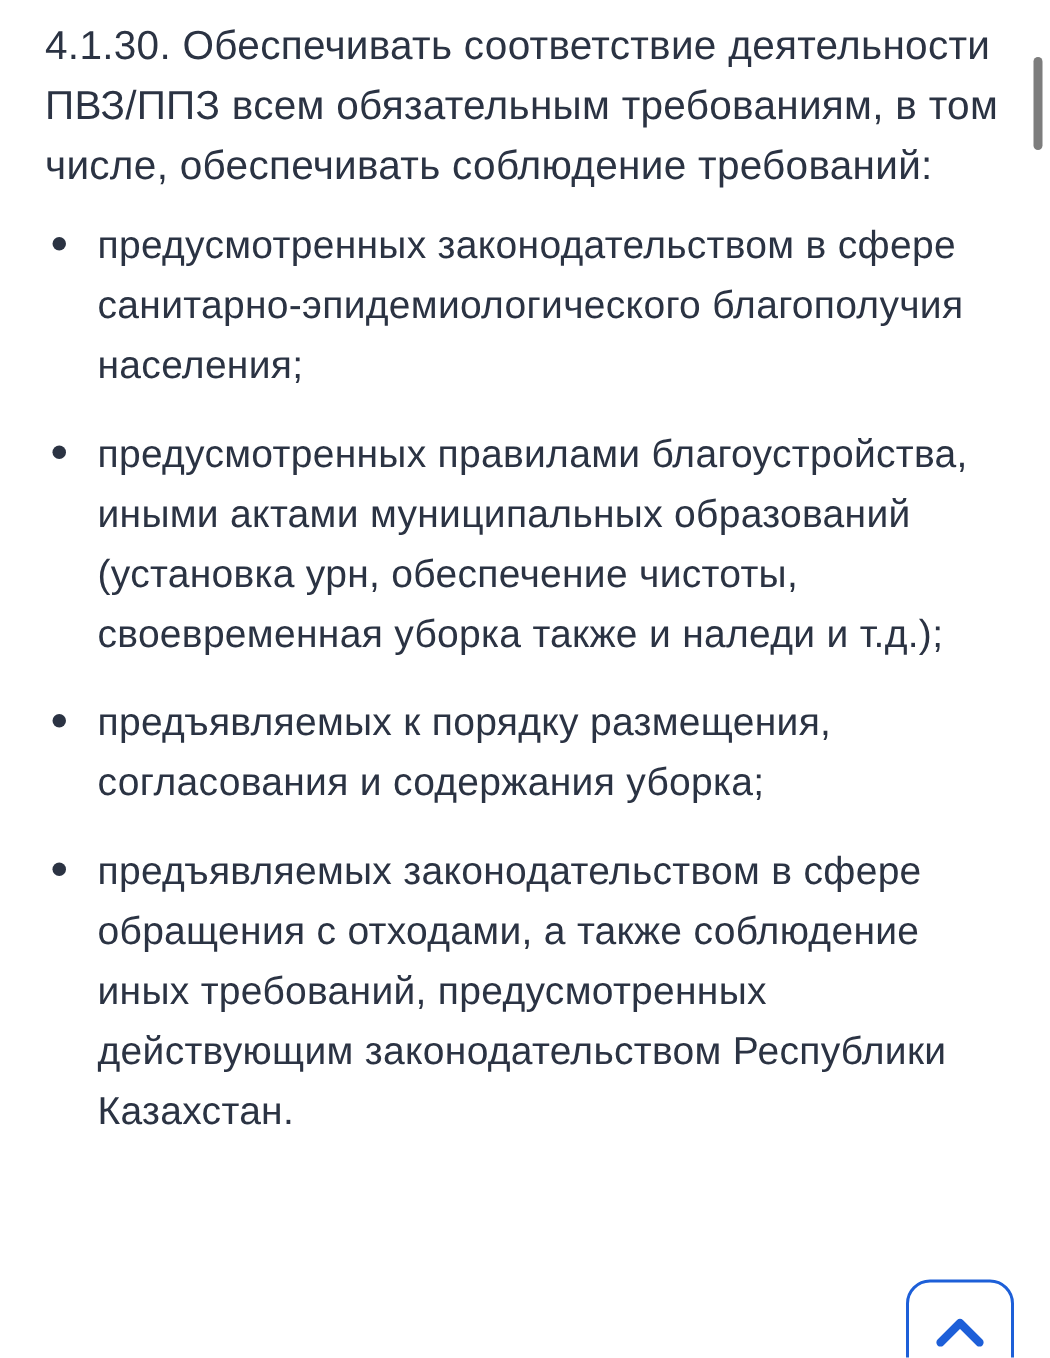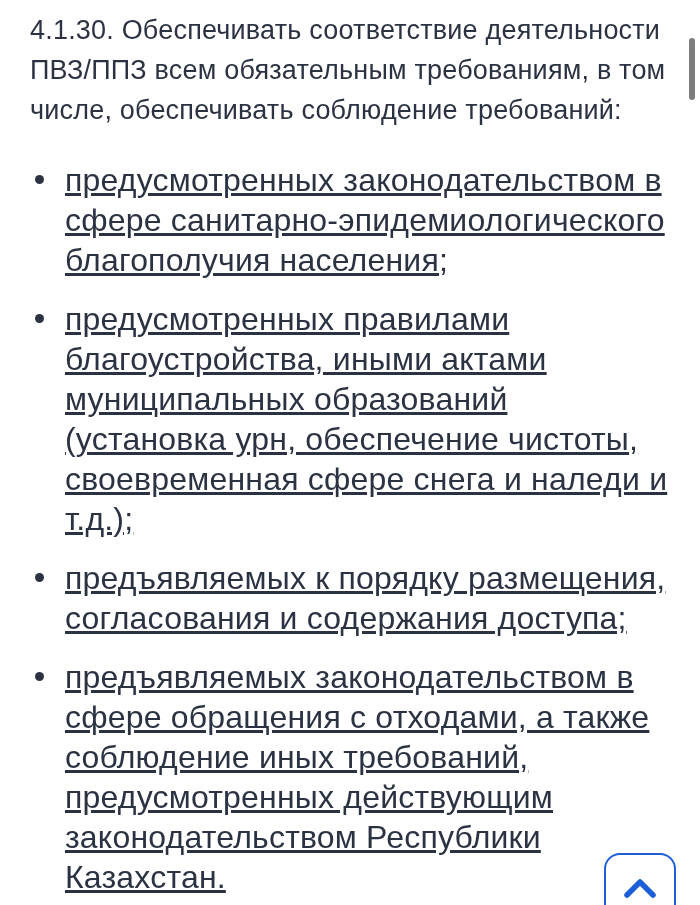--- a/index.html
+++ b/index.html
@@ -17,36 +17,35 @@
   }
   .doc {
     padding: 10px 30px 0 30px;
     box-sizing: border-box;
     width: 700px;
   }
   .heading {
     font-size: 27px;
     line-height: 40px;
     font-weight: 400;
-    margin: 0 0 30px 0;
+    margin: 0 0 13px 0;
     letter-spacing: 0.2px;
   }
   ul.req-list {
     list-style: none;
     margin: 0;
     padding: 0;
   }
   ul.req-list li {
     position: relative;
     padding-left: 35px;
-    font-size: 32px;
+    font-size: 26px;
     line-height: 40px;
     letter-spacing: 0.2px;
     margin-bottom: 19px;
-    text-decoration: underline;
   }
   .bullet-dot {
     position: absolute;
     left: 5px;
     top: 15px;
     width: 9px;
     height: 9px;
     border-radius: 50%;
     background: #2b3343;
   }
@@ -82,25 +81,25 @@
 <div class="doc">
   <p class="heading">4.1.30. Обеспечивать соответствие деятельности ПВЗ/ППЗ всем обязательным требованиям, в том числе, обеспечивать соблюдение требований:</p>
 
   <ul class="req-list">
     <li>
       <span class="bullet-dot"></span>
       <span>предусмотренных законодательством в сфере санитарно-эпидемиологического благополучия населения;</span>
     </li>
     <li>
       <span class="bullet-dot"></span>
-      <span>предусмотренных правилами благоустройства, иными актами муниципальных образований (установка урн, обеспечение чистоты, своевременная сфере снега и наледи и т.д.);</span>
+      <span>предусмотренных правилами благоустройства, иными актами муниципальных образований (установка урн, обеспечение чистоты, своевременная уборка также и наледи и т.д.);</span>
     </li>
     <li>
       <span class="bullet-dot"></span>
-      <span>предъявляемых к порядку размещения, согласования и содержания доступа;</span>
+      <span>предъявляемых к порядку размещения, согласования и содержания уборка;</span>
     </li>
     <li>
       <span class="bullet-dot"></span>
       <span>предъявляемых законодательством в сфере обращения с отходами, а также соблюдение иных требований, предусмотренных действующим законодательством Республики Казахстан.</span>
     </li>
   </ul>
 </div>
 
 <div class="scrollbar-thumb"></div>
 

